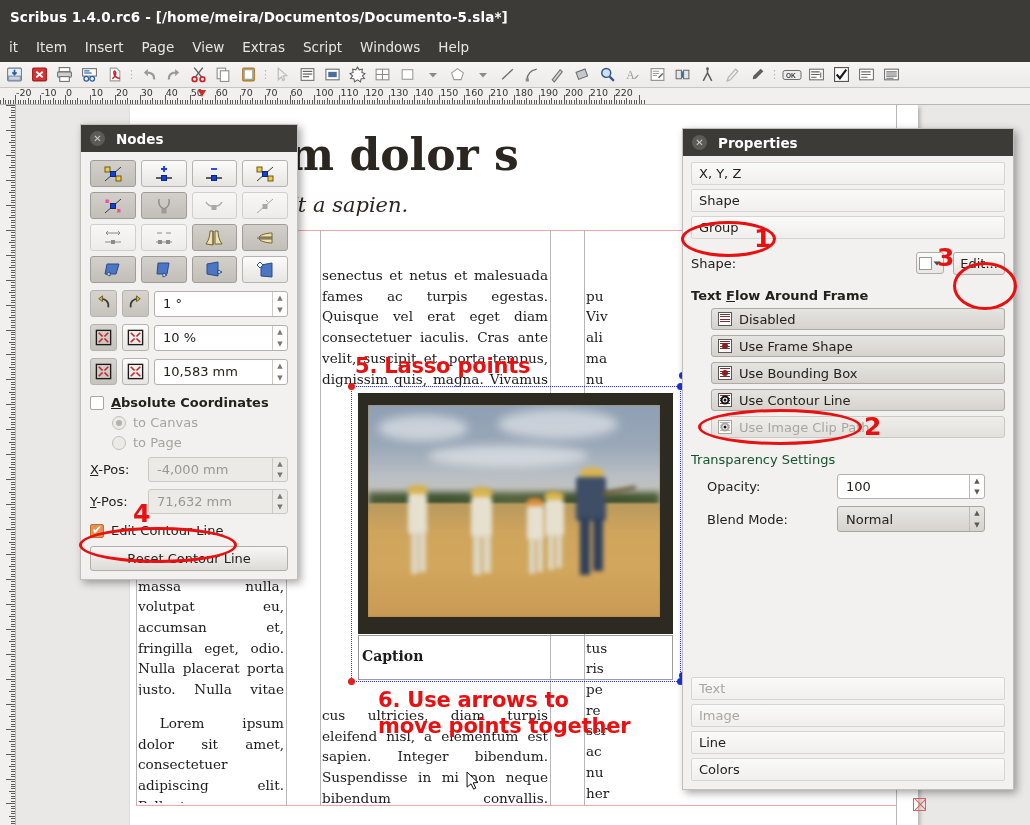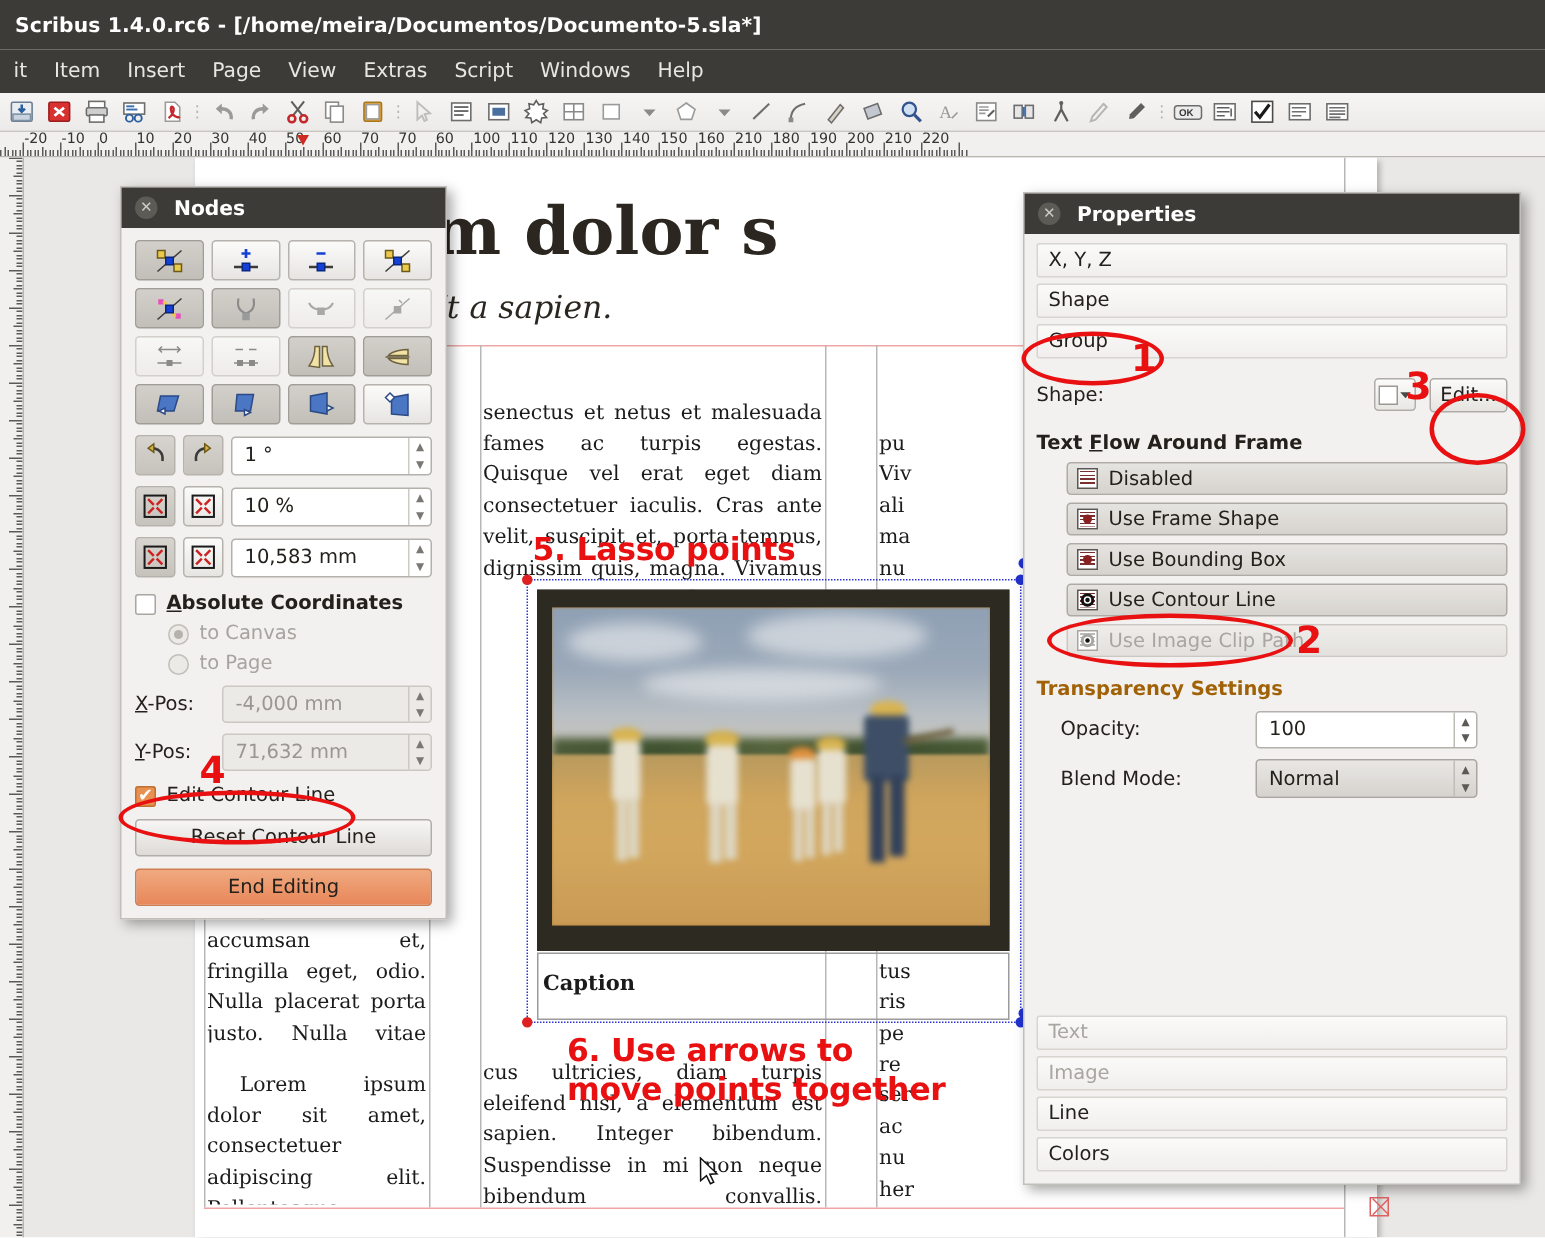--- a/index.html
+++ b/index.html
@@ -271,21 +271,21 @@
   }
   .flowbtn.dis{ background:linear-gradient(#efedea,#e3e1dd); color:#a9a6a1; border-color:#cbc8c4;}
   .flowicon{ width:14px;height:14px;border:1px solid #5b5753;background:#fff; position:relative; flex:0 0 auto;}
   .flowicon .bars{ position:absolute; inset:1px; background:repeating-linear-gradient(#7a3030 0 1px, #fff 1px 2.5px);}
   .flowicon .dot{ position:absolute; left:50%;top:50%;transform:translate(-50%,-50%);
        width:6px;height:6px;border-radius:50%; background:#8a1f1f;}
   .flowicon .ring{ position:absolute; left:50%;top:50%;transform:translate(-50%,-50%);
        width:9px;height:9px;border-radius:50%;border:2px solid #111; background:#fff;}
   .flowicon .ring:after{content:"";position:absolute;left:1px;top:1px;width:3px;height:3px;border-radius:50%;background:#111;}
 
-  .transhead{ margin-top:14px; font-size:13px; font-weight:bold; color:#a16207;}
+  .transhead{ margin-top:14px; font-size:13px; font-weight:normal; color:#14532d;}
   .trow{ display:flex; align-items:center; margin-top:7px; padding-left:16px;}
   .trow .lab{ width:130px; font-size:13px; color:#24211d;}
   .tfield{
     width:148px; height:25px; border:1px solid #b4b1ac;border-radius:3px;background:#fff;
     display:flex;align-items:center;padding-left:8px;font-size:13px;color:#24211d;position:relative;
   }
   .tcombo{
     width:148px; height:26px; border:1px solid #a9a6a1;border-radius:3px;
     background:linear-gradient(#e9e7e4,#d6d3ce);
     display:flex;align-items:center;padding-left:8px;font-size:13px;color:#24211d;position:relative;
@@ -1490,23 +1490,20 @@
     </div>
 
     <div class="chk" style="margin-top:9px;">
       <span class="chkbox on"></span>
       <span>Edit Contour Line</span>
     </div>
 
     <div class="btnwide">
       <span>Reset Contour Line</span>
     </div>
-    <div class="btnwide accent">
-      <span>End Editing</span>
-    </div>
   </div>
 </div>
 
 <div class="dlg" id="props">
   <div class="dlg-title">
     <div class="dlg-close">✕</div>
     <span>Properties</span>
   </div>
   <div class="body">
     <div class="pbar">

